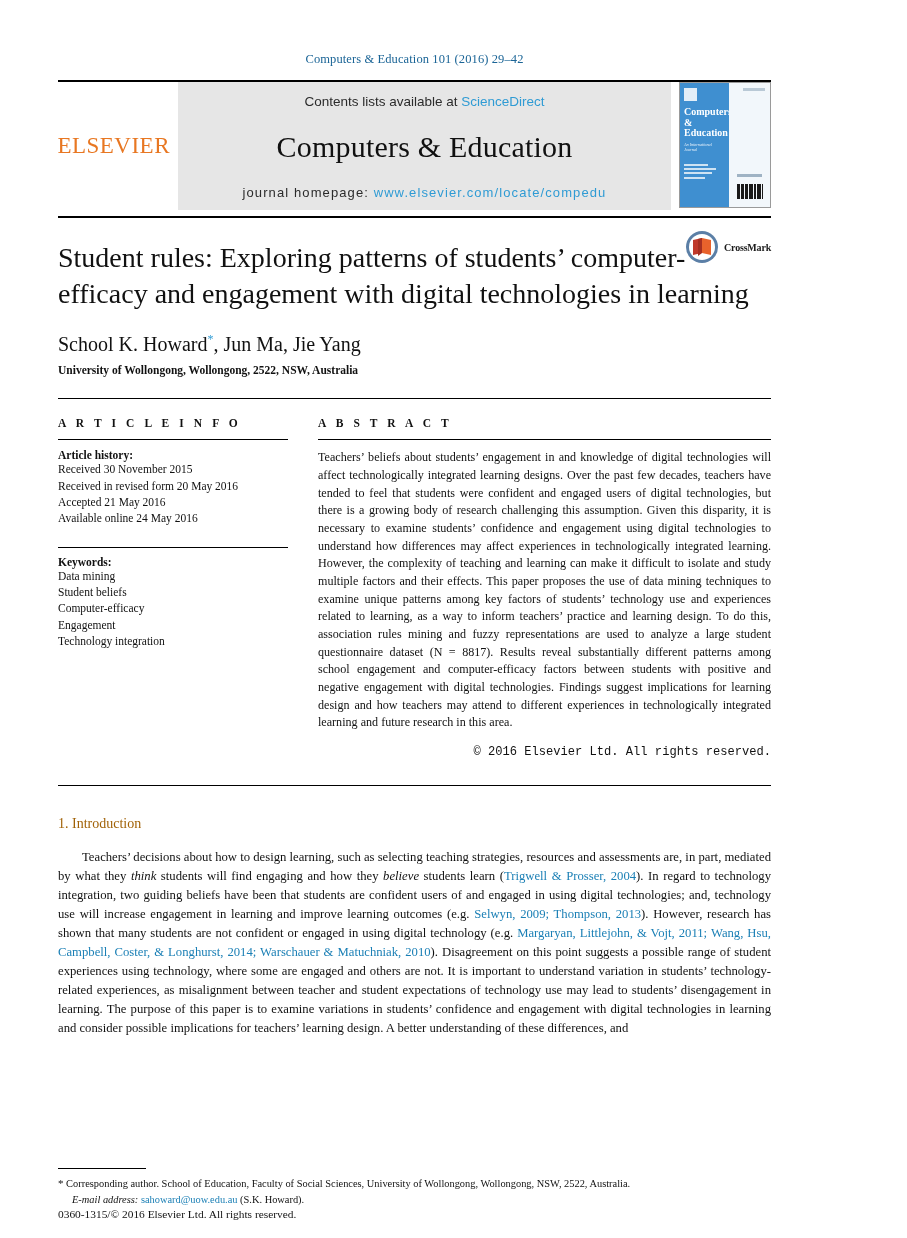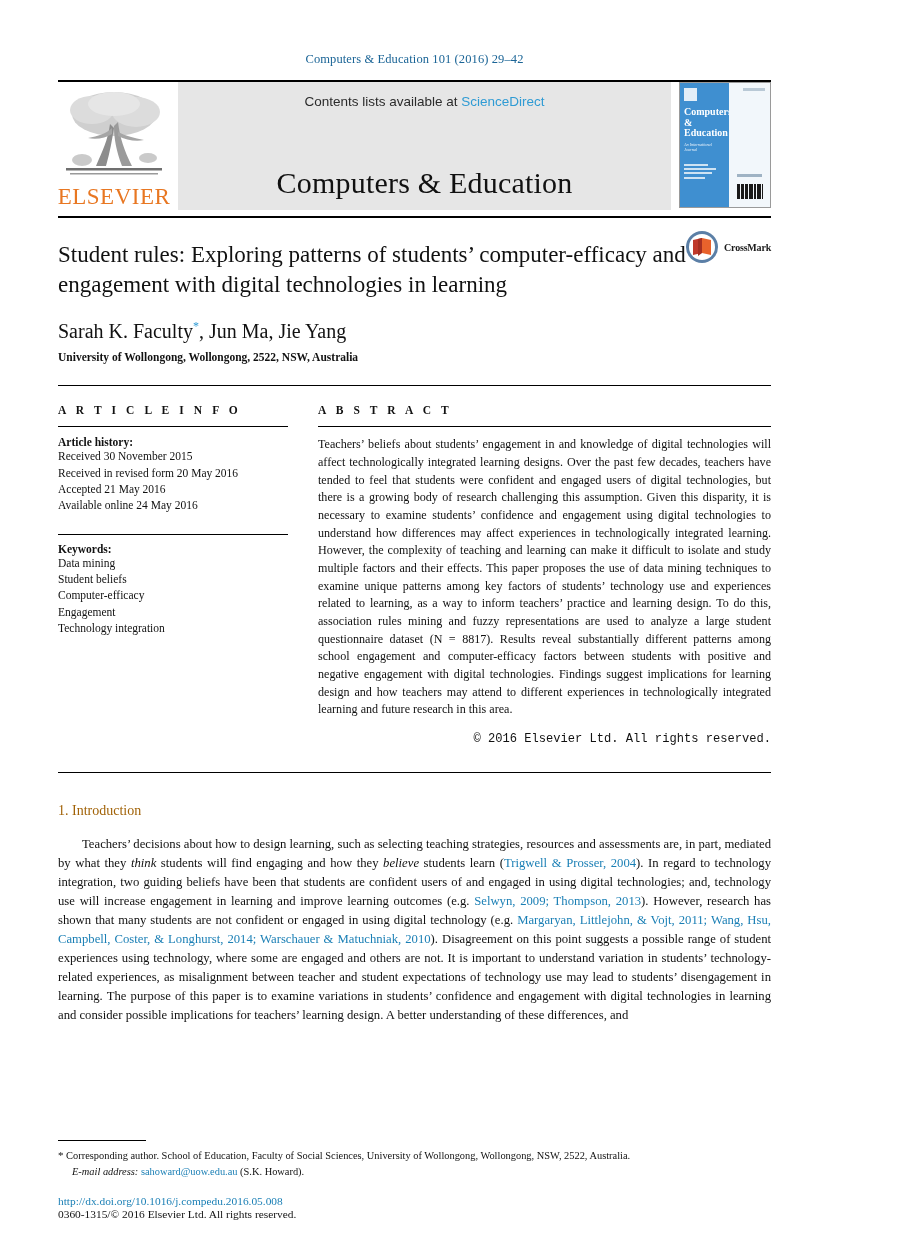--- a/index.html
+++ b/index.html
@@ -31,21 +31,21 @@
     display: flex;
     align-items: stretch;
     height: 128px;
     border-top: 2px solid #000;
     padding-top: 0;
   }
   .masthead-inner { display: flex; width: 100%; height: 128px; align-items: stretch; }
 
   .elsevier-logo {
     width: 112px; flex: 0 0 112px;
-    display: flex; flex-direction: column;
+    display: flex; flex-direction: row;
     align-items: center; justify-content: flex-end;
     padding-bottom: 2px;
   }
   .tree-box { width: 104px; height: 96px; position: relative; overflow: hidden; }
   .elsevier-word {
     font-family: "Liberation Serif", serif;
     font-size: 23px;
     color: #E87722;
     letter-spacing: .5px;
     line-height: 1;
@@ -113,21 +113,21 @@
   .cover-top-code { position:absolute; top:5px; right:5px; width: 22px; height:3px; background:#b9c9d6; }
   .cover-mid { position:absolute; bottom:30px; left:8px; right:8px; height:3px; background:#9fb3c4; }
   .cover-barcode { position:absolute; bottom:8px; left:8px; right:8px; height: 15px; display:flex; gap:1px; align-items:flex-end; }
   .cover-barcode span { display:block; width:1px; background:#1a1a1a; height:100%; }
 
   
   .title-rule-top { border-top: 2px solid #000; margin-top: 8px; }
   .title-block { padding-top: 22px; position: relative; min-height: 130px; }
   .paper-title {
     font-family: "Liberation Serif", serif;
-    font-size: 23px;
+    font-size: 28px;
     line-height: 1.3;
     color: #111;
     max-width: 700px;
     font-weight: 400;
   }
   .authors {
     font-family: "Liberation Serif", serif;
     font-size: 20px;
     margin-top: 19px;
     color: #111;
@@ -266,20 +266,23 @@
           </svg>
         </div>
         <div class="elsevier-word">ELSEVIER</div>
       </div>
 
       <div class="masthead-center">
         <div class="contents-line">
           <span>Contents lists available at </span><span class="sd-link">ScienceDirect</span>
         </div>
         <div class="journal-name">Computers &amp; Education</div>
+        <div class="homepage-line">
+          <span>journal homepage: </span><span class="hp-url">www.elsevier.com/locate/compedu</span>
+        </div>
       </div>
 
       <div class="cover-thumb">
         <div class="cover-left">
           <div class="cover-badge"></div>
           <div class="cover-title">Computers</div>
           <div class="cover-title">&amp;</div>
           <div class="cover-title">Education</div>
           <div class="cover-sub">An International Journal</div>
           <div class="cover-lines">
@@ -330,21 +333,21 @@
         <path d="M17 8 L8 10 L8 25 L17 23 Z" fill="#c0392b"></path>
         <path d="M17 8 L26 10 L26 25 L17 23 Z" fill="#e8622c"></path>
         <path d="M17 8 L17 23 L13 26 L13 9 Z" fill="#a52f22"></path>
       </svg>
       <span class="cm-label">CrossMark</span>
     </div>
 
     <div class="paper-title">Student rules: Exploring patterns of students’ computer-efficacy and engagement with digital technologies in learning</div>
 
     <div class="authors">
-      <span>Sarah K. Faculty</span><sup>*</sup><span>, Jun Ma, Jie Yang</span>
+      <span>School K. Howard</span><sup>*</sup><span>, Jun Ma, Jie Yang</span>
     </div>
 
     <div class="affiliation">University of Wollongong, Wollongong, 2522, NSW, Australia</div>
   </div>
 
   <div class="rule-thin"></div>
 
   <div class="info-abstract">
 
     <div class="col-info">
@@ -390,17 +393,16 @@
 
   <div class="footnotes">
     <div class="fn-rule"></div>
     <div class="fn-line">
       <span class="star">*</span><span> Corresponding author. School of Education, Faculty of Social Sciences, University of Wollongong, Wollongong, NSW, 2522, Australia.</span>
     </div>
     <div class="fn-line" style="padding-left:14px">
       <span class="fn-email-label">E-mail address:</span>
       <span class="fn-link">sahoward@uow.edu.au</span><span> (S.K. Howard).</span>
     </div>
-    <div class="doi-line">http://dx.doi.org/10.1016/j.compedu.2016.05.008</div>
     <div class="issn-line">0360-1315/© 2016 Elsevier Ltd. All rights reserved.</div>
   </div>
 
 </div>
 
 </body></html>

